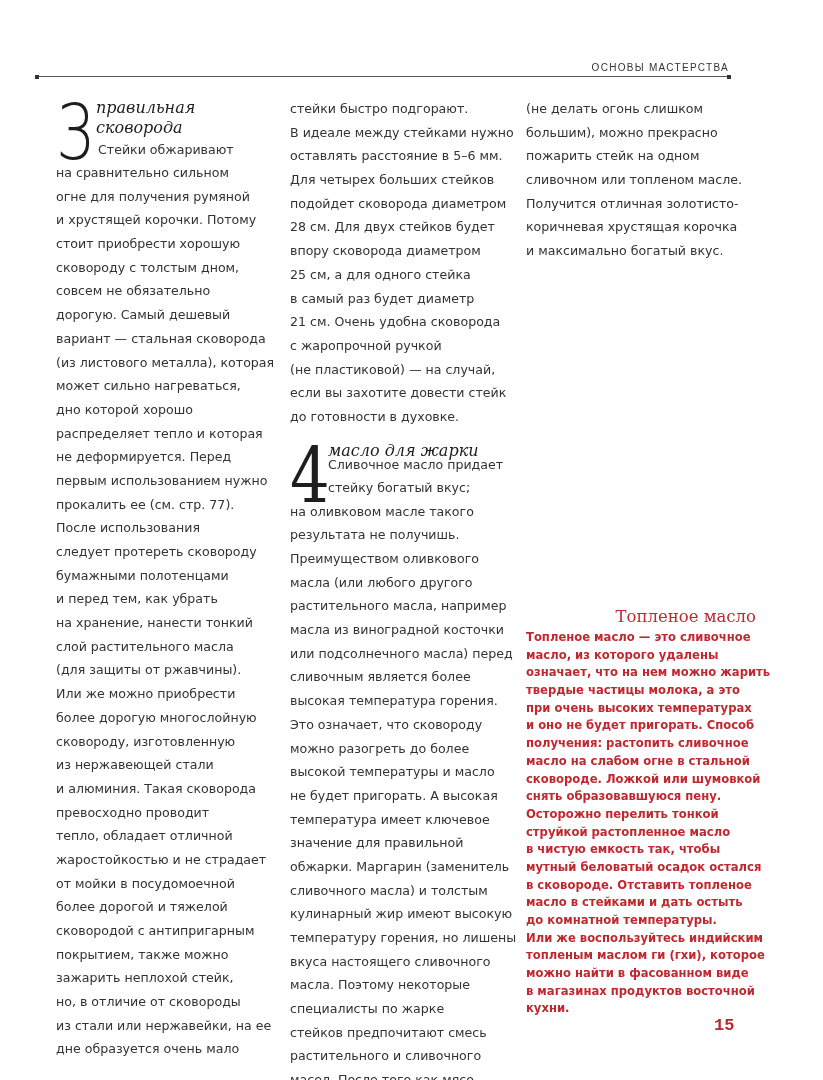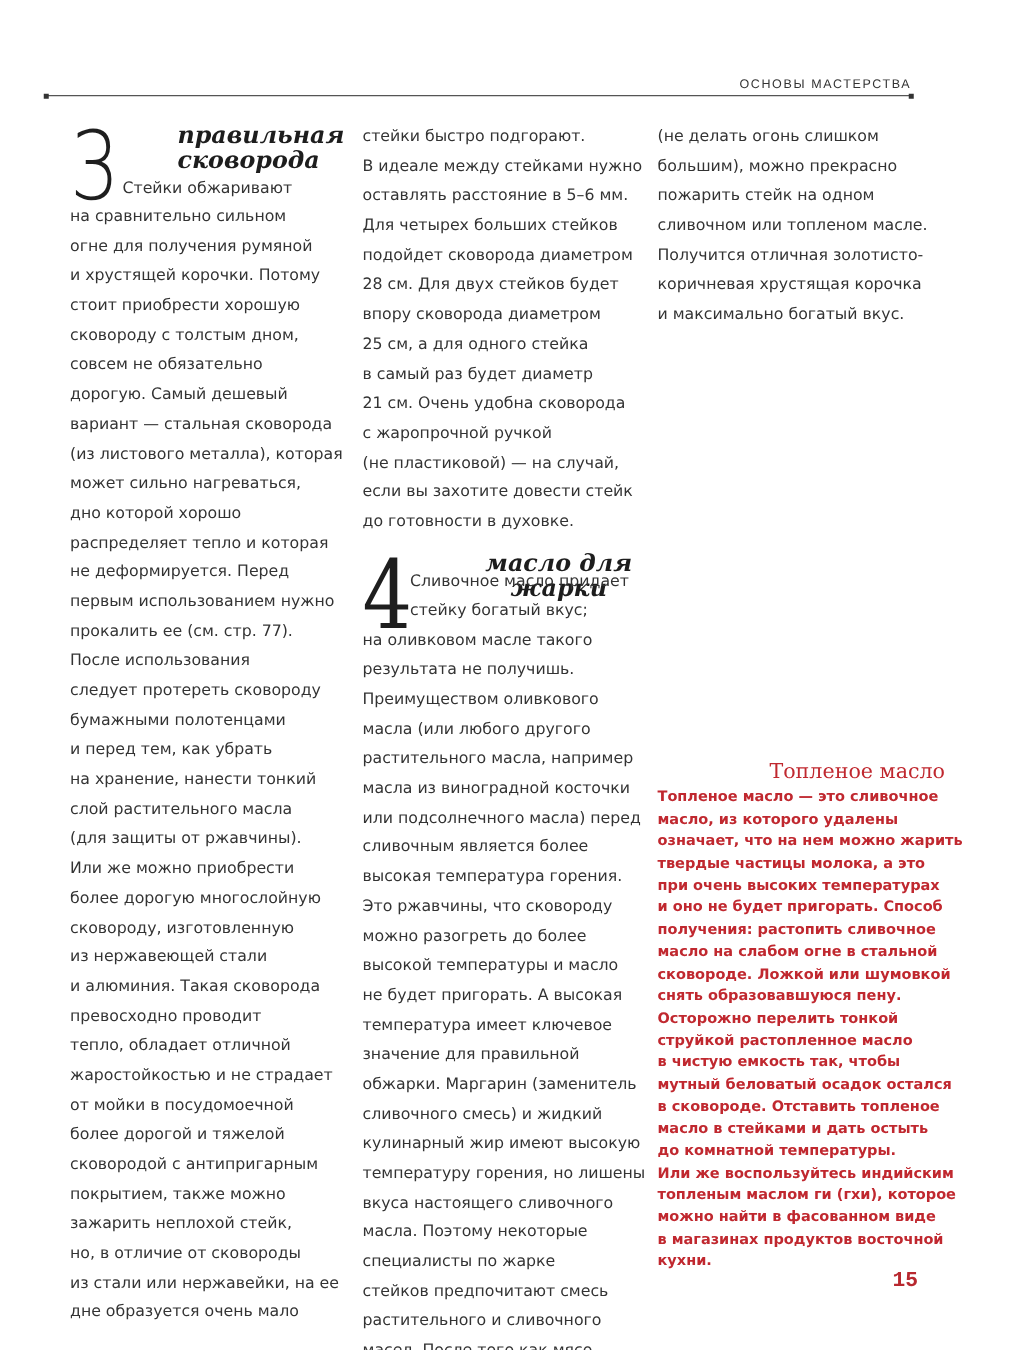--- a/index.html
+++ b/index.html
@@ -32,21 +32,21 @@
 
   .step { position: relative; height: 71px; }
   .step .num {
     position: absolute; left: 0; top: 2px;
     font-family: "DejaVu Sans", sans-serif; font-weight: 200; font-size: 76px; line-height: 66px;
     color: #1e1e1e; transform: scaleX(0.82); transform-origin: left top;
   }
   .step .num.thin { font-family: "DejaVu Serif", serif; font-weight: normal; }
   .step .head {
     position: absolute; left: 40px; top: 0; font-family: "DejaVu Serif", serif;
-    font-style: italic; font-weight: bold; font-size: 19px; line-height: 20px; color: #1d1d1d; margin-left: 46px;
+    font-style: italic; font-weight: normal; font-size: 16px; line-height: 20px; color: #1d1d1d;
   }
   .step .lead { position: absolute; left: 42px; }
   .step4 .head { left: 38px; text-align: center; }
   .step4 .lead { left: 38px; }
 
   .sidebar { position: absolute; left: 526px; top: 606px; width: 230px; color: #c0282f; }
   .sidebar .title {
     font-family: "DejaVu Serif", serif; font-size: 16.5px; color: #c0282f; line-height: 22px;
     margin-bottom: 1px;
     text-align: right;
@@ -146,28 +146,28 @@
   <p id="col2b-lines" style="margin-top:-12px">
       <span class="line">на оливковом масле такого</span>
       <span class="line">результата не получишь.</span>
       <span class="line">Преимуществом оливкового</span>
       <span class="line">масла (или любого другого</span>
       <span class="line">растительного масла, например</span>
       <span class="line">масла из виноградной косточки</span>
       <span class="line">или подсолнечного масла) перед</span>
       <span class="line">сливочным является более</span>
       <span class="line">высокая температура горения.</span>
-      <span class="line">Это ржавчины, что сковороду</span>
+      <span class="line">Это означает, что сковороду</span>
       <span class="line">можно разогреть до более</span>
       <span class="line">высокой температуры и масло</span>
       <span class="line">не будет пригорать. А высокая</span>
       <span class="line">температура имеет ключевое</span>
       <span class="line">значение для правильной</span>
       <span class="line">обжарки. Маргарин (заменитель</span>
-      <span class="line">сливочного смесь) и жидкий</span>
+      <span class="line">сливочного масла) и толстым</span>
       <span class="line">кулинарный жир имеют высокую</span>
       <span class="line">температуру горения, но лишены</span>
       <span class="line">вкуса настоящего сливочного</span>
       <span class="line">масла. Поэтому некоторые</span>
       <span class="line">специалисты по жарке</span>
       <span class="line">стейков предпочитают смесь</span>
       <span class="line">растительного и сливочного</span>
       <span class="line">масел. После того как мясо</span>
     </p>
 </div>

